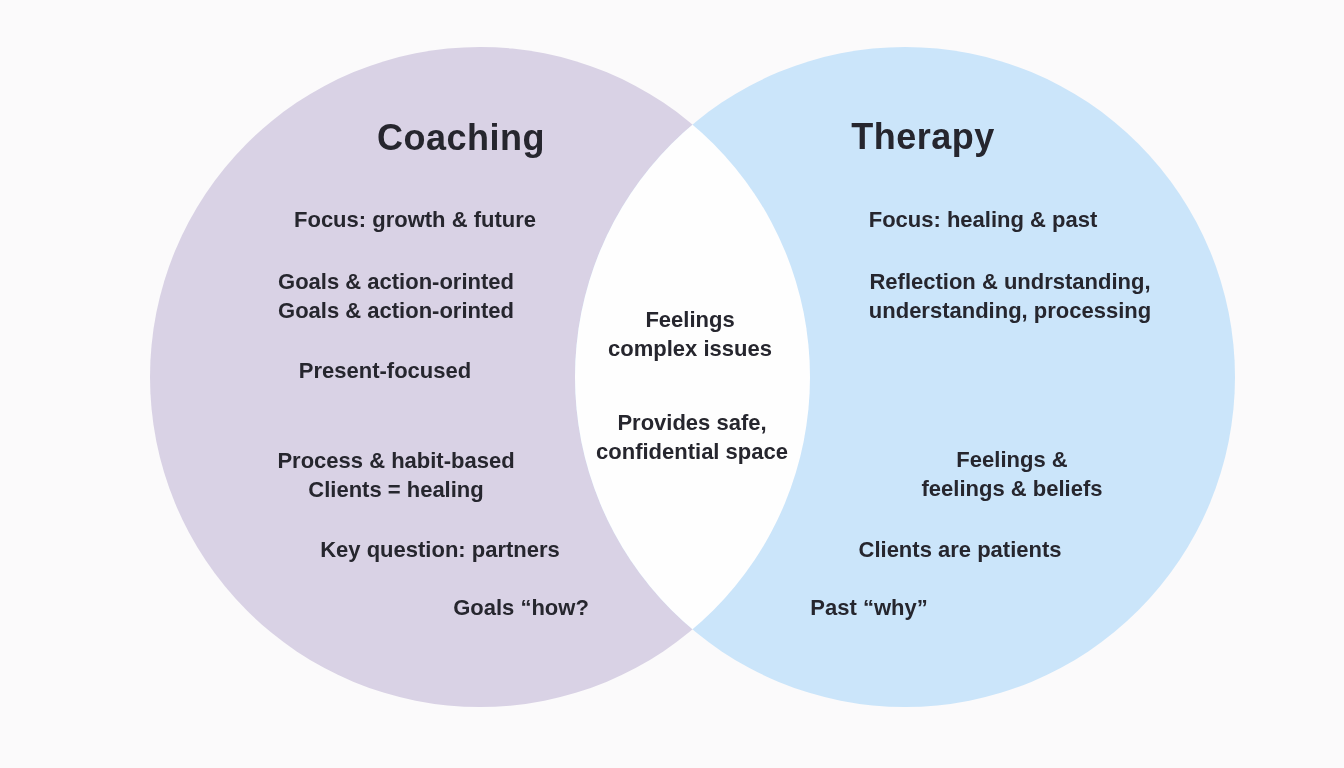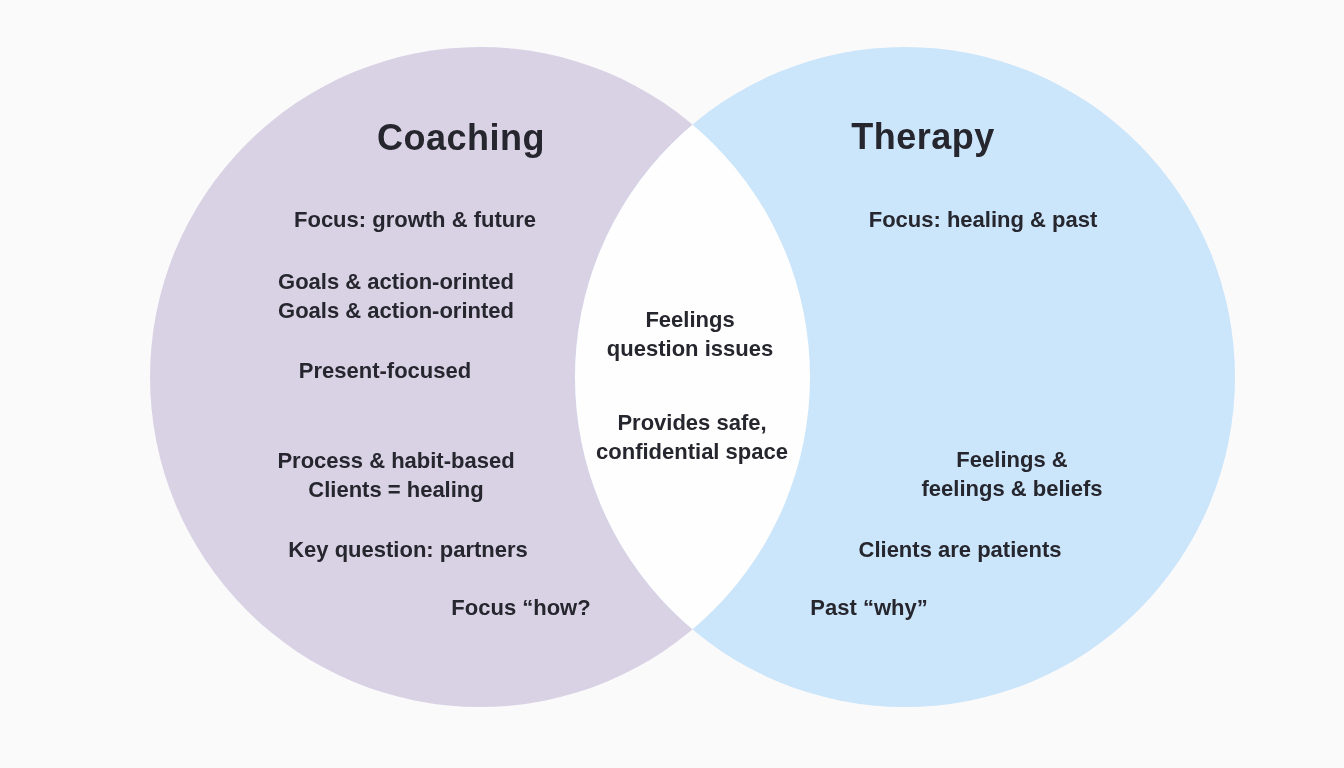--- a/index.html
+++ b/index.html
@@ -64,38 +64,42 @@
     <div>Goals &amp; action-orinted</div>
     <div>Goals &amp; action-orinted</div>
   </div>
   <div class="tg" style="left:385px; top:356px;">
     <div>Present-focused</div>
   </div>
   <div class="tg" style="left:396px; top:446px;">
     <div>Process &amp; habit-based</div>
     <div>Clients = healing</div>
   </div>
-  <div class="tg" style="left:408px; top:535px;">
+  <div class="tg" style="left:440px; top:535px;">
     <div>Key question: partners</div>
   </div>
   <div class="tg" style="left:521px; top:593px;">
-    <div>Focus “how?</div>
+    <div>Goals “how?</div>
   </div>
 
   <div class="tg" style="left:690px; top:305px;">
     <div>Feelings</div>
-    <div>question issues</div>
+    <div>complex issues</div>
   </div>
   <div class="tg" style="left:692px; top:408px;">
     <div>Provides safe,</div>
     <div>confidential space</div>
   </div>
 
   <div class="tg" style="left:983px; top:205px;">
     <div>Focus: healing &amp; past</div>
+  </div>
+  <div class="tg" style="left:1010px; top:267px;">
+    <div>Reflection &amp; undrstanding,</div>
+    <div>understanding, processing</div>
   </div>
   <div class="tg" style="left:1012px; top:445px;">
     <div>Feelings &amp;</div>
     <div>feelings &amp; beliefs</div>
   </div>
   <div class="tg" style="left:960px; top:535px;">
     <div>Clients are patients</div>
   </div>
   <div class="tg" style="left:869px; top:593px;">
     <div>Past “why”</div>

